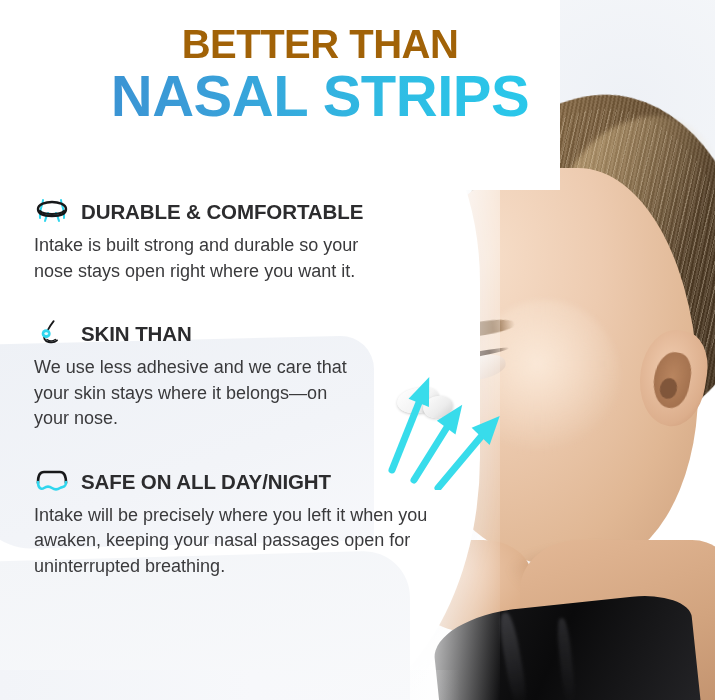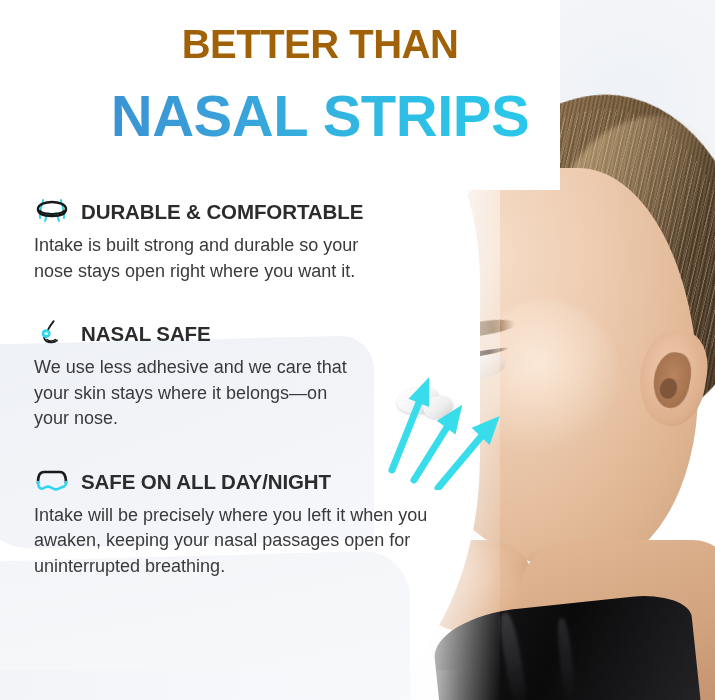--- a/index.html
+++ b/index.html
@@ -296,21 +296,20 @@
   .headline .line2 {
     display:block;
     font-size:58px;
     line-height:1.04;
     font-weight:bold;
     letter-spacing:-.5px;
     background:linear-gradient(90deg,#3b88ce 0%, #3a9ed8 32%, #2fbde4 62%, #25d0ef 100%);
     -webkit-background-clip:text;
     background-clip:text;
     color:transparent;
-    margin-top:20px;
     -webkit-text-fill-color:transparent;
   }
 
   
   .features {
     position:absolute;
     left:34px; top:196px;
     width:450px;
     z-index:8;
   }
@@ -467,21 +466,21 @@
     <div class="feature">
       <div class="feature-head">
         <span class="feature-icon">
           <svg viewBox="0 0 36 30" width="30" height="30">
             <path d="M20 2 C15 8 13 13 10 18 C7 22 9 26 14 27 C18 28 22 27 24 25" fill="none" stroke="#17181A" stroke-width="2.2" stroke-linecap="round"></path>
             <path d="M12 24 C15 26 19 26 22 24" fill="none" stroke="#17181A" stroke-width="1.8" stroke-linecap="round"></path>
             <circle cx="11" cy="17" r="5.4" fill="#2FD6EE"></circle>
             <path d="M8.6 17 C9.6 14.8 12.6 14.8 13.6 17 C12.6 19.2 9.6 19.2 8.6 17 Z" fill="#ffffff" opacity=".85"></path>
           </svg>
         </span>
-        <span class="feature-title">NASAL SAFE</span>
+        <span class="feature-title">SKIN THAN</span>
       </div>
       <p class="feature-body">We use less adhesive and we care that your skin stays where it belongs—on your nose.</p>
     </div>
 
     <div class="feature wide">
       <div class="feature-head">
         <span class="feature-icon">
           <svg viewBox="0 0 36 26" width="36" height="26">
             <path d="M4 16 C4 8 6 5 10 5 L26 5 C30 5 32 8 32 16" fill="none" stroke="#17181A" stroke-width="2.6" stroke-linecap="round"></path>
             <path d="M4 15 C4 21 7 23 10 21 C13 19 15 19 18 21 C21 23 23 23 26 21 C29 19 32 21 32 15" fill="none" stroke="#2FD6EE" stroke-width="2.6" stroke-linecap="round"></path>

